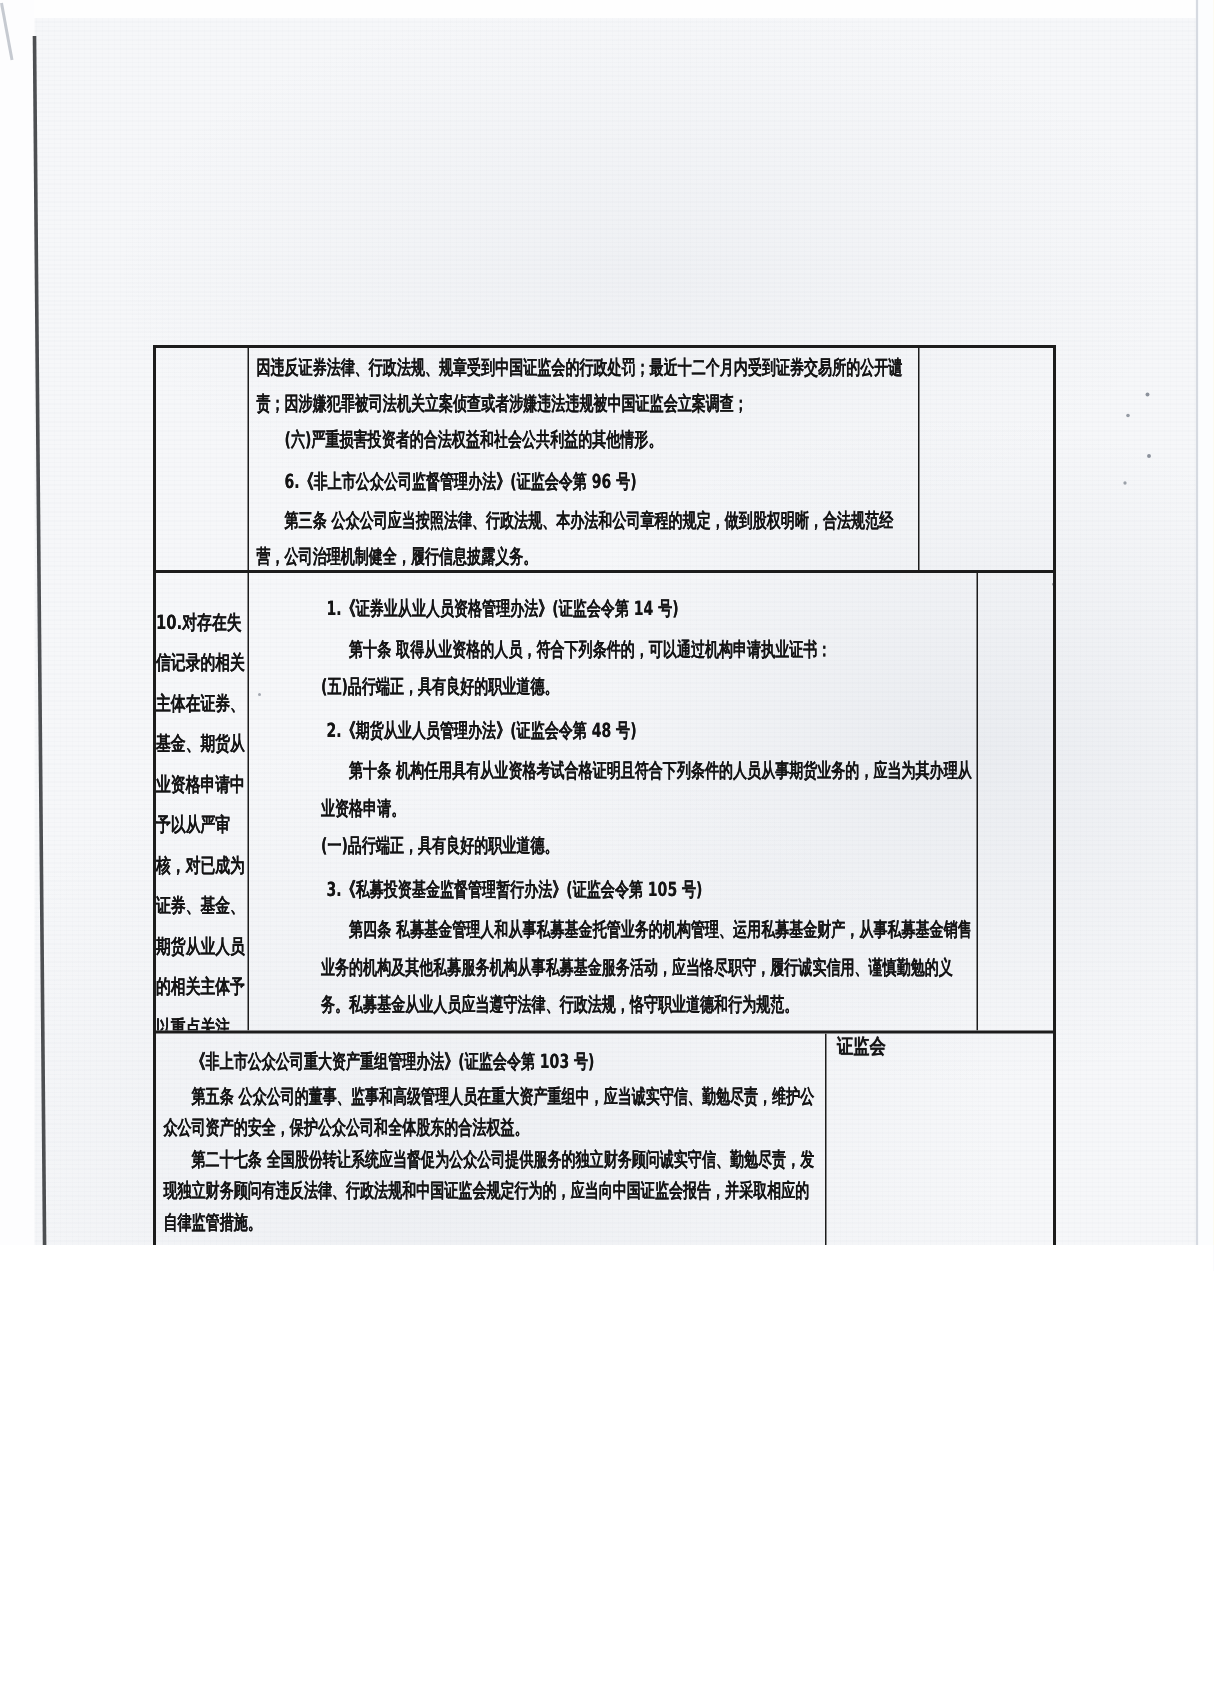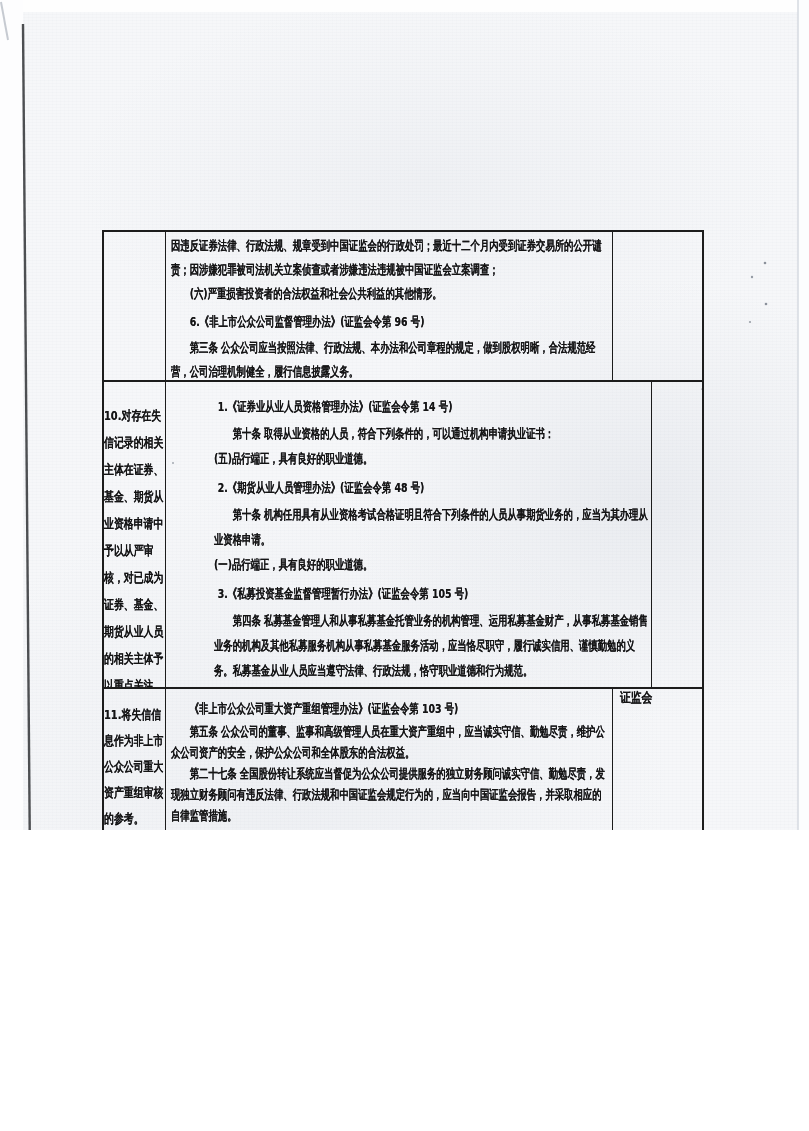--- a/index.html
+++ b/index.html
@@ -106,23 +106,20 @@
           <p class="h0">3.《私募投资基金监督管理暂行办法》(证监会令第 105 号)</p>
           <p class="p">第四条 私募基金管理人和从事私募基金托管业务的机构管理、运用私募基金财产，从事私募基金销售业务的机构及其他私募服务机构从事私募基金服务活动，应当恪尽职守，履行诚实信用、谨慎勤勉的义务。私募基金从业人员应当遵守法律、行政法规，恪守职业道德和行为规范。</p>
         </div>
       </div>
       <div class="c3">
         <div class="cond3">证监会</div>
       </div>
     </div>
 
     <div class="trow row-11">
-      <div class="c1">
-        <div class="cond1">11.将失信信息作为非上市公众公司重大资产重组审核的参考。</div>
-      </div>
       <div class="c2">
         <div class="cond2">
           <p class="h">《非上市公众公司重大资产重组管理办法》(证监会令第 103 号)</p>
           <p class="p">第五条 公众公司的董事、监事和高级管理人员在重大资产重组中，应当诚实守信、勤勉尽责，维护公众公司资产的安全，保护公众公司和全体股东的合法权益。</p>
           <p class="p">第二十七条 全国股份转让系统应当督促为公众公司提供服务的独立财务顾问诚实守信、勤勉尽责，发现独立财务顾问有违反法律、行政法规和中国证监会规定行为的，应当向中国证监会报告，并采取相应的自律监管措施。</p>
         </div>
       </div>
       <div class="c3">
         <div class="cond3">证监会</div>
       </div>

